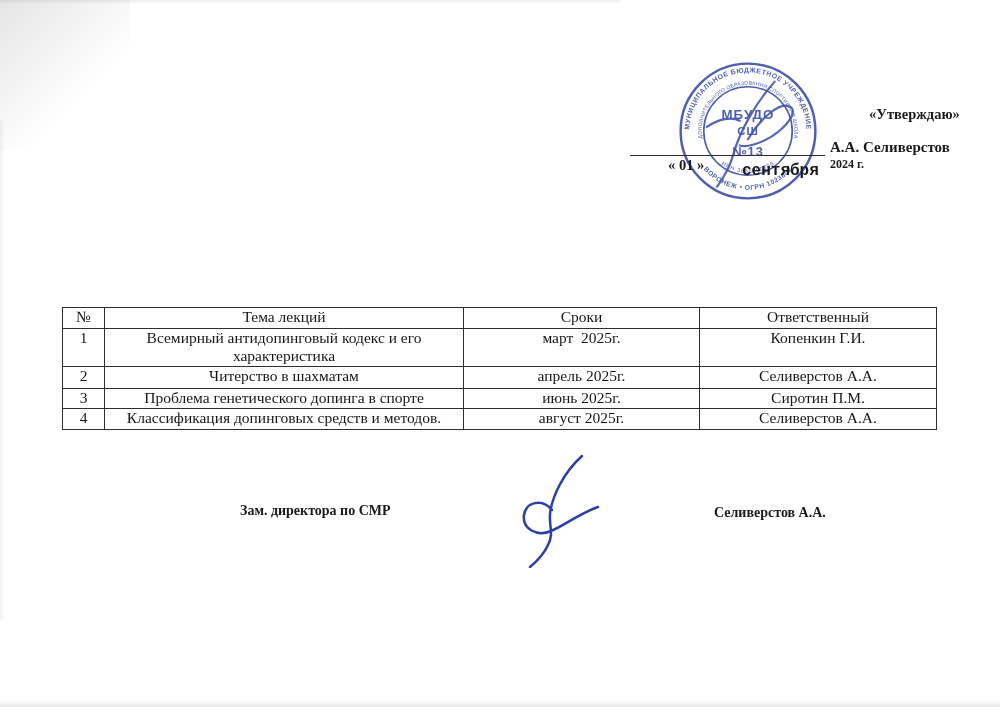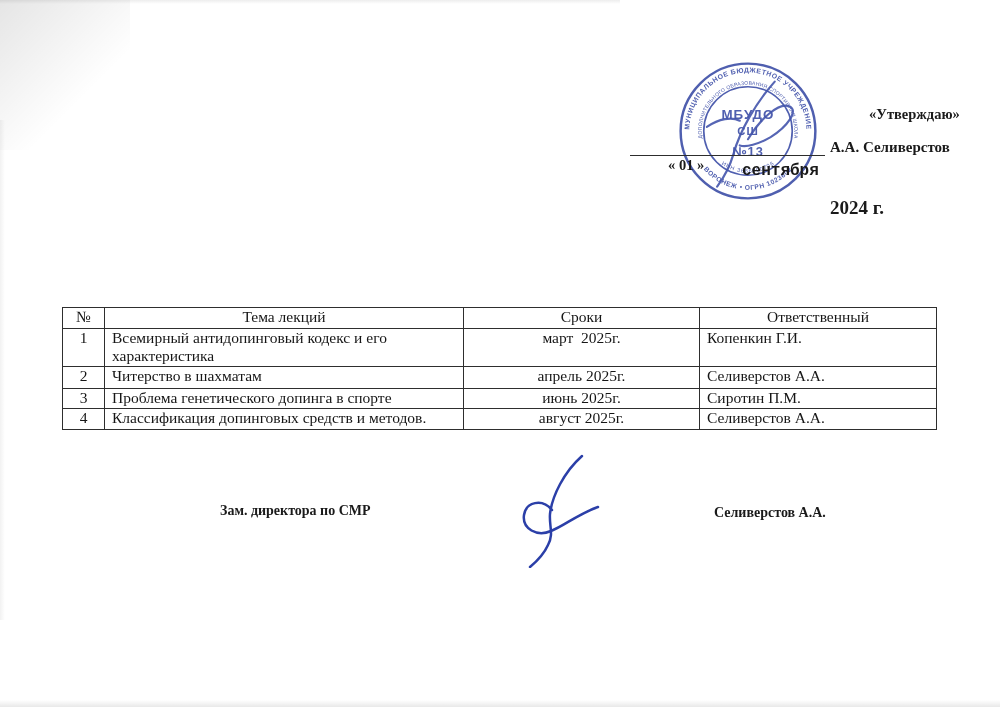--- a/index.html
+++ b/index.html
@@ -25,21 +25,21 @@
 
   
   .approve-line { position:absolute; font-weight:bold; font-size:15px; white-space:nowrap; }
   .a1 { left:834px; top:106px; font-size:14.5px;margin-left:35px; }
   .a2 { left:711px; top:122px; }
   .a3 { left:830px; top:139px; }
   .a-underline { position:absolute; left:630px; top:140px; width:195px; height:15px;
     border-bottom:1.5px solid #2d2d2d; }
   .a-day   { left:668px; top:157px; font-size:14.5px; }
   .a-month { left:742px; top:162px; font-size:16px;font-family:Liberation Mono, monospace; }
-  .a-year  { left:830px; top:157px; font-size:19px;margin-top:40px; }
+  .a-year  { left:830px; top:157px; font-size:12px; }
 
   
   .stamp { position:absolute; left:676px; top:59px; width:144px; height:144px; opacity:0.92; }
 
   
   .title-block { position:absolute; left:30px; top:232px; width:960px; text-align:center; }
   .title-line1 { font-weight:bold; font-size:17px; line-height:21px; letter-spacing:0.3px; }
   .title-line2 { font-size:17.5px; line-height:21.5px; }
 
   
@@ -47,27 +47,27 @@
     border-collapse:collapse; table-layout:fixed; font-size:15.5px; color:#161616; }
   table.plan th, table.plan td { border:1.6px solid #2e2e2e; padding:0 7px;
     vertical-align:top; line-height:1.18; font-weight:normal; }
   table.plan thead tr { height:21px; }
   table.plan tbody tr:nth-child(1) { height:38px; }
   table.plan tbody tr:nth-child(2) { height:22px; }
   table.plan tbody tr:nth-child(3) { height:20px; }
   table.plan tbody tr:nth-child(4) { height:21px; }
   table.plan th { text-align:center; }
   td.col-num { text-align:center; padding:0 2px; }
-  td.col-topic { text-align:left;margin-left:16px; }
+  td.col-topic { text-align:center;margin-left:16px; }
   td.col-term { text-align:center; white-space:pre-wrap; }
-  td.col-resp { text-align:left; }
+  td.col-resp { text-align:center; }
 
   
   .footer-label { position:absolute; font-weight:bold; font-size:14px; white-space:nowrap; }
-  .f-left  { left:220px; top:503px; }
+  .f-left  { left:240px; top:503px; }
   .f-right { left:714px; top:505px; }
   .signature { position:absolute; left:506px; top:450px; width:105px; height:118px; }
 </style>
 </head>
 <body>
 
 <div class="page">
 
   <div class="shadow-tl"></div>
   <div class="shadow-top"></div>

